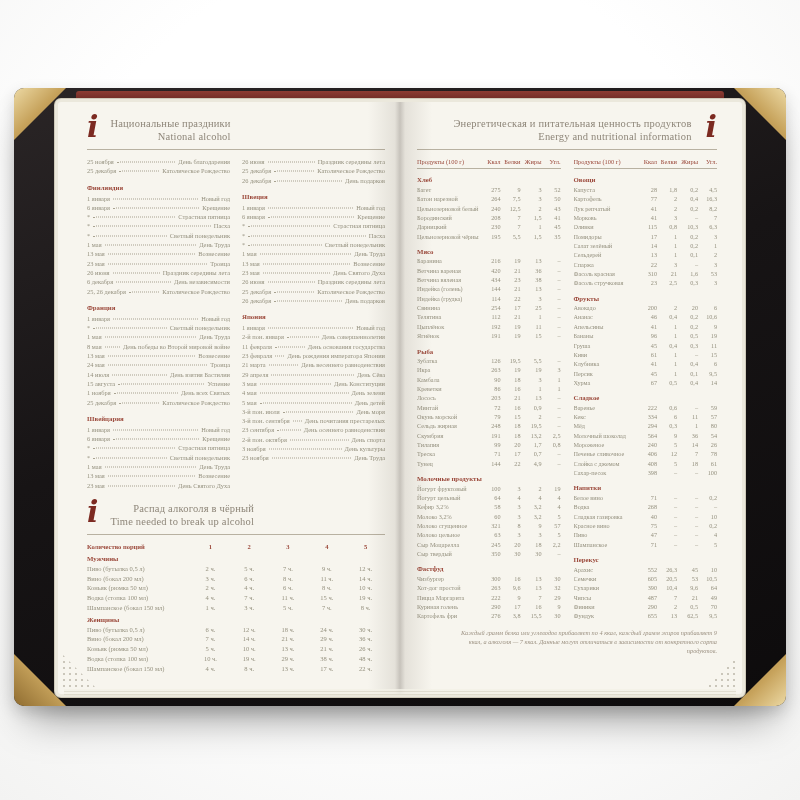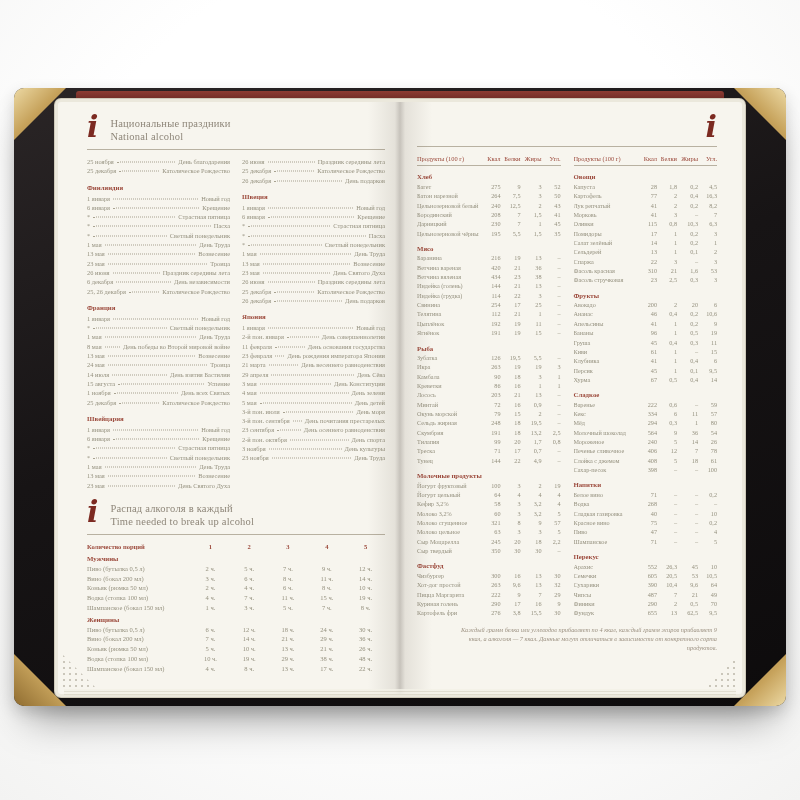--- a/index.html
+++ b/index.html
@@ -33,21 +33,21 @@
     background-image:radial-gradient(#a59f90 0.8px,transparent 1px);background-size:6px 6px;}
   .dots-corner.bl{left:3px;bottom:3px;clip-path:polygon(0 0,0 100%,100% 100%);}
   .dots-corner.br{right:3px;bottom:3px;clip-path:polygon(100% 0,0 100%,100% 100%);}
   
   .sec-head{display:flex;align-items:flex-start;gap:12px;}
   .sec-head.right{justify-content:flex-end;gap:14px;}
   .info-i{font-style:italic;font-weight:bold;font-size:30px;line-height:26px;color:#7c2a21;
     font-family:"DejaVu Serif",serif;}
   .titles{padding-top:3px;}
   .titles.right-al{text-align:right;}
-  .title-ru,.title-en{font-size:10.5px;line-height:13px;color:#8e8679;letter-spacing:.2px;}
+  .title-ru,.title-en{font-size:10.5px;line-height:13px;color:#8e8679;letter-spacing:.2px;text-align:right;}
   .rule{border-top:1px solid #b8b1a1;margin:6px 0 7px;}
   
   .hcols{display:flex;gap:12px;}
   .hcol{flex:1 1 0;min-width:0;}
   .country{color:#9c4a3c;font-weight:bold;font-size:6.8px;line-height:9px;margin:7px 0 2px;}
   .hentry{display:flex;align-items:baseline;font-size:6.4px;line-height:9.3px;}
   .hdate{white-space:nowrap;}
   .dots{flex:1 1 8px;min-width:8px;border-bottom:1px dotted #a8a290;margin:0 3px;transform:translateY(-1.5px);}
   .hname{text-align:right;}
   
@@ -394,21 +394,21 @@
                 <span class="hdate">23 ноября</span>
                 <span class="dots"></span>
                 <span class="hname">День Труда</span>
               </div>
             </div>
           </div>
 
         <div class="sec-head alco-head-margin">
           <div class="info-i">i</div>
           <div class="titles">
-            <div class="title-ru">Распад алкоголя в каждый</div>
+            <div class="title-ru">Распад алкоголя в чёрный</div>
             <div class="title-en">Time needed to break up alcohol</div>
           </div>
         </div>
         <div class="rule"></div>
         <div class="alco" id="alcohol-table">
             <div class="arow ahead">
               <span>Количество порций</span>
               <span class="c">1</span>
               <span class="c">2</span>
               <span class="c">3</span>
@@ -496,20 +496,24 @@
               <span class="c">13 ч.</span>
               <span class="c">17 ч.</span>
               <span class="c">22 ч.</span>
             </div>
           </div>
         <div class="dots-corner bl"></div>
       </div>
 
       <div class="page page-right">
         <div class="sec-head right">
+          <div class="titles right-al">
+            <div class="title-ru">Энергетическая и питательная ценность продуктов</div>
+            <div class="title-en">Energy and nutritional information</div>
+          </div>
           <div class="info-i">i</div>
         </div>
         <div class="rule"></div>
         <div class="ngroups" id="nutrition-groups">
             <div class="ngroup">
               <div class="nrow nhead">
                 <span class="nm">Продукты (100 г)</span>
                 <span class="v">Ккал</span>
                 <span class="v">Белки</span>
                 <span class="v">Жиры</span>

